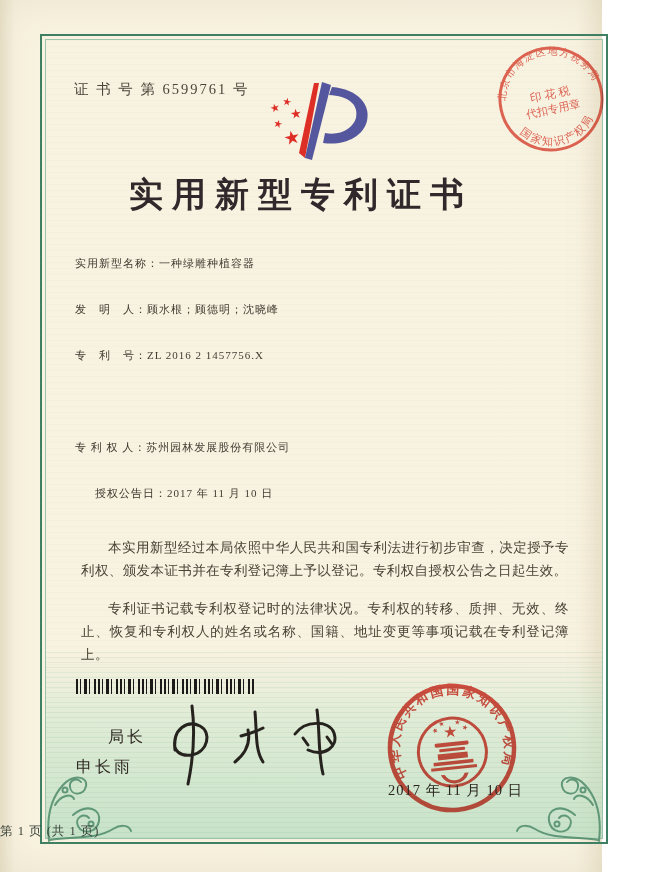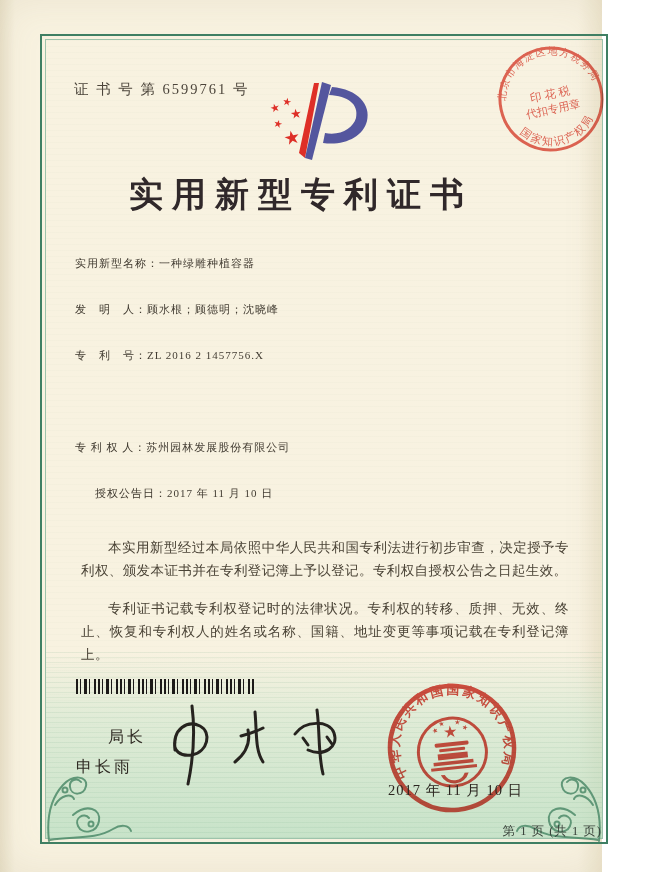--- a/index.html
+++ b/index.html
@@ -46,21 +46,21 @@
           #1c1a18 18px 20px, transparent 20px 22px);}
   .director-title{position:absolute;left:76px;top:727px;z-index:3;font-size:16px;
         color:#2f2a23;letter-spacing:3px;margin-left:32px;}
   .director-name{position:absolute;left:76px;top:757px;z-index:3;font-size:16px;
         color:#2f2a23;letter-spacing:3px;}
   .signature{position:absolute;left:145px;top:692px;width:225px;height:100px;z-index:4;}
   .seal{position:absolute;left:380px;top:676px;width:144px;height:144px;z-index:5;
         color:var(--seal-red);opacity:.88;transform:rotate(-6deg);mix-blend-mode:multiply;}
   .seal-date{position:absolute;left:388px;top:781px;z-index:6;font-size:14.5px;
         color:#2b2620;letter-spacing:1px;white-space:nowrap;}
-  .footer{position:absolute;left:0;top:823px;width:100%;z-index:3;text-align:right;
+  .footer{position:absolute;left:0;top:823px;width:100%;z-index:3;text-align:left;
         font-size:12.5px;color:#39423a;letter-spacing:1px;}
   .flourish{position:absolute;width:92px;height:100px;z-index:2;color:#4e8b6a;}
   .flourish.left{left:43px;top:743px;}
   .flourish.right{left:513px;top:743px;transform:scaleX(-1);}
   svg text{font-family:"Liberation Serif","DejaVu Serif",serif;}
 </style>
 </head>
 <body>
 
 <div class="page">

